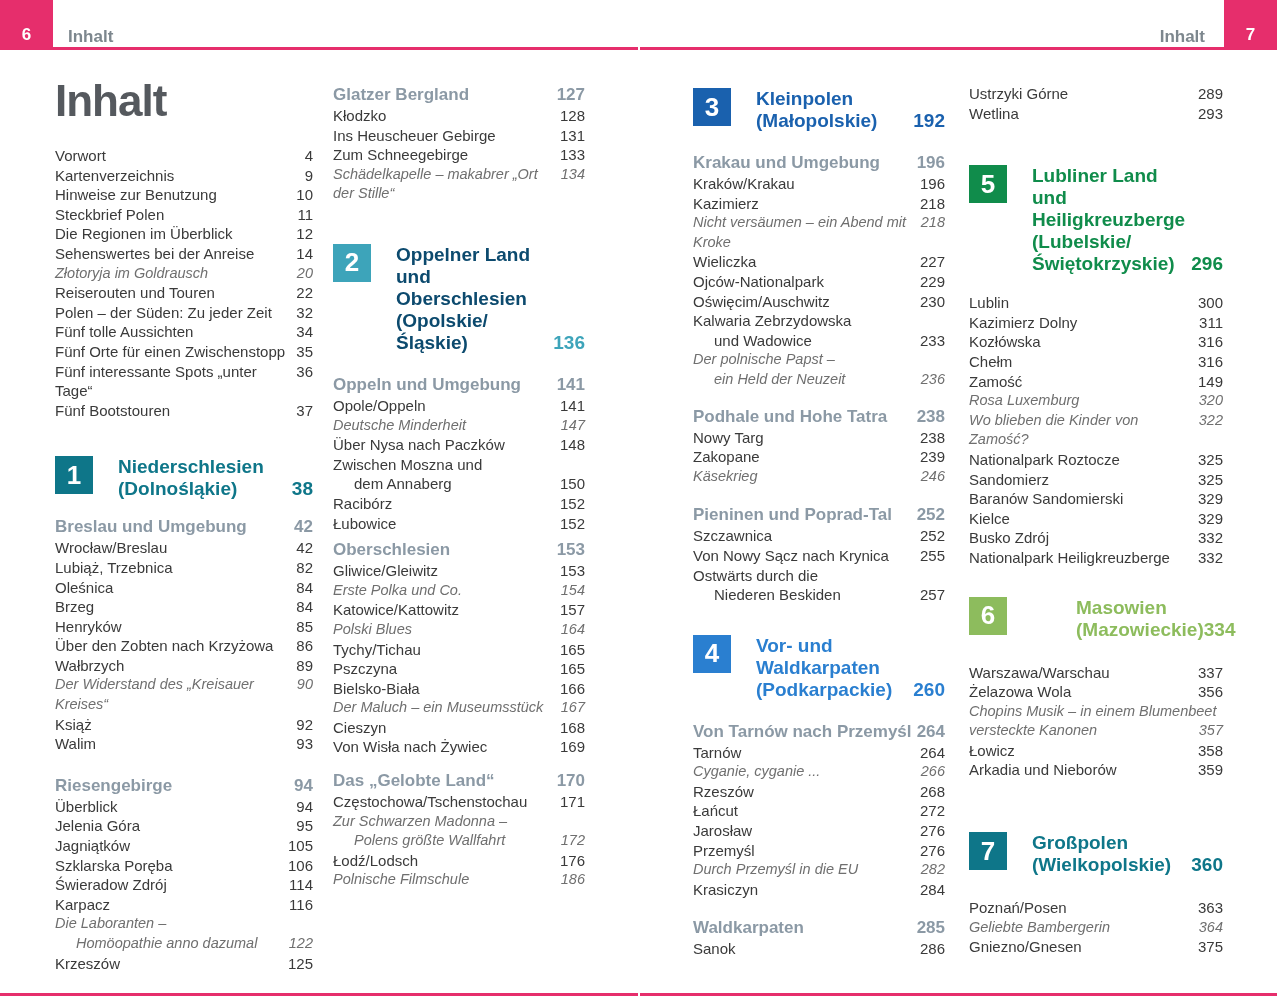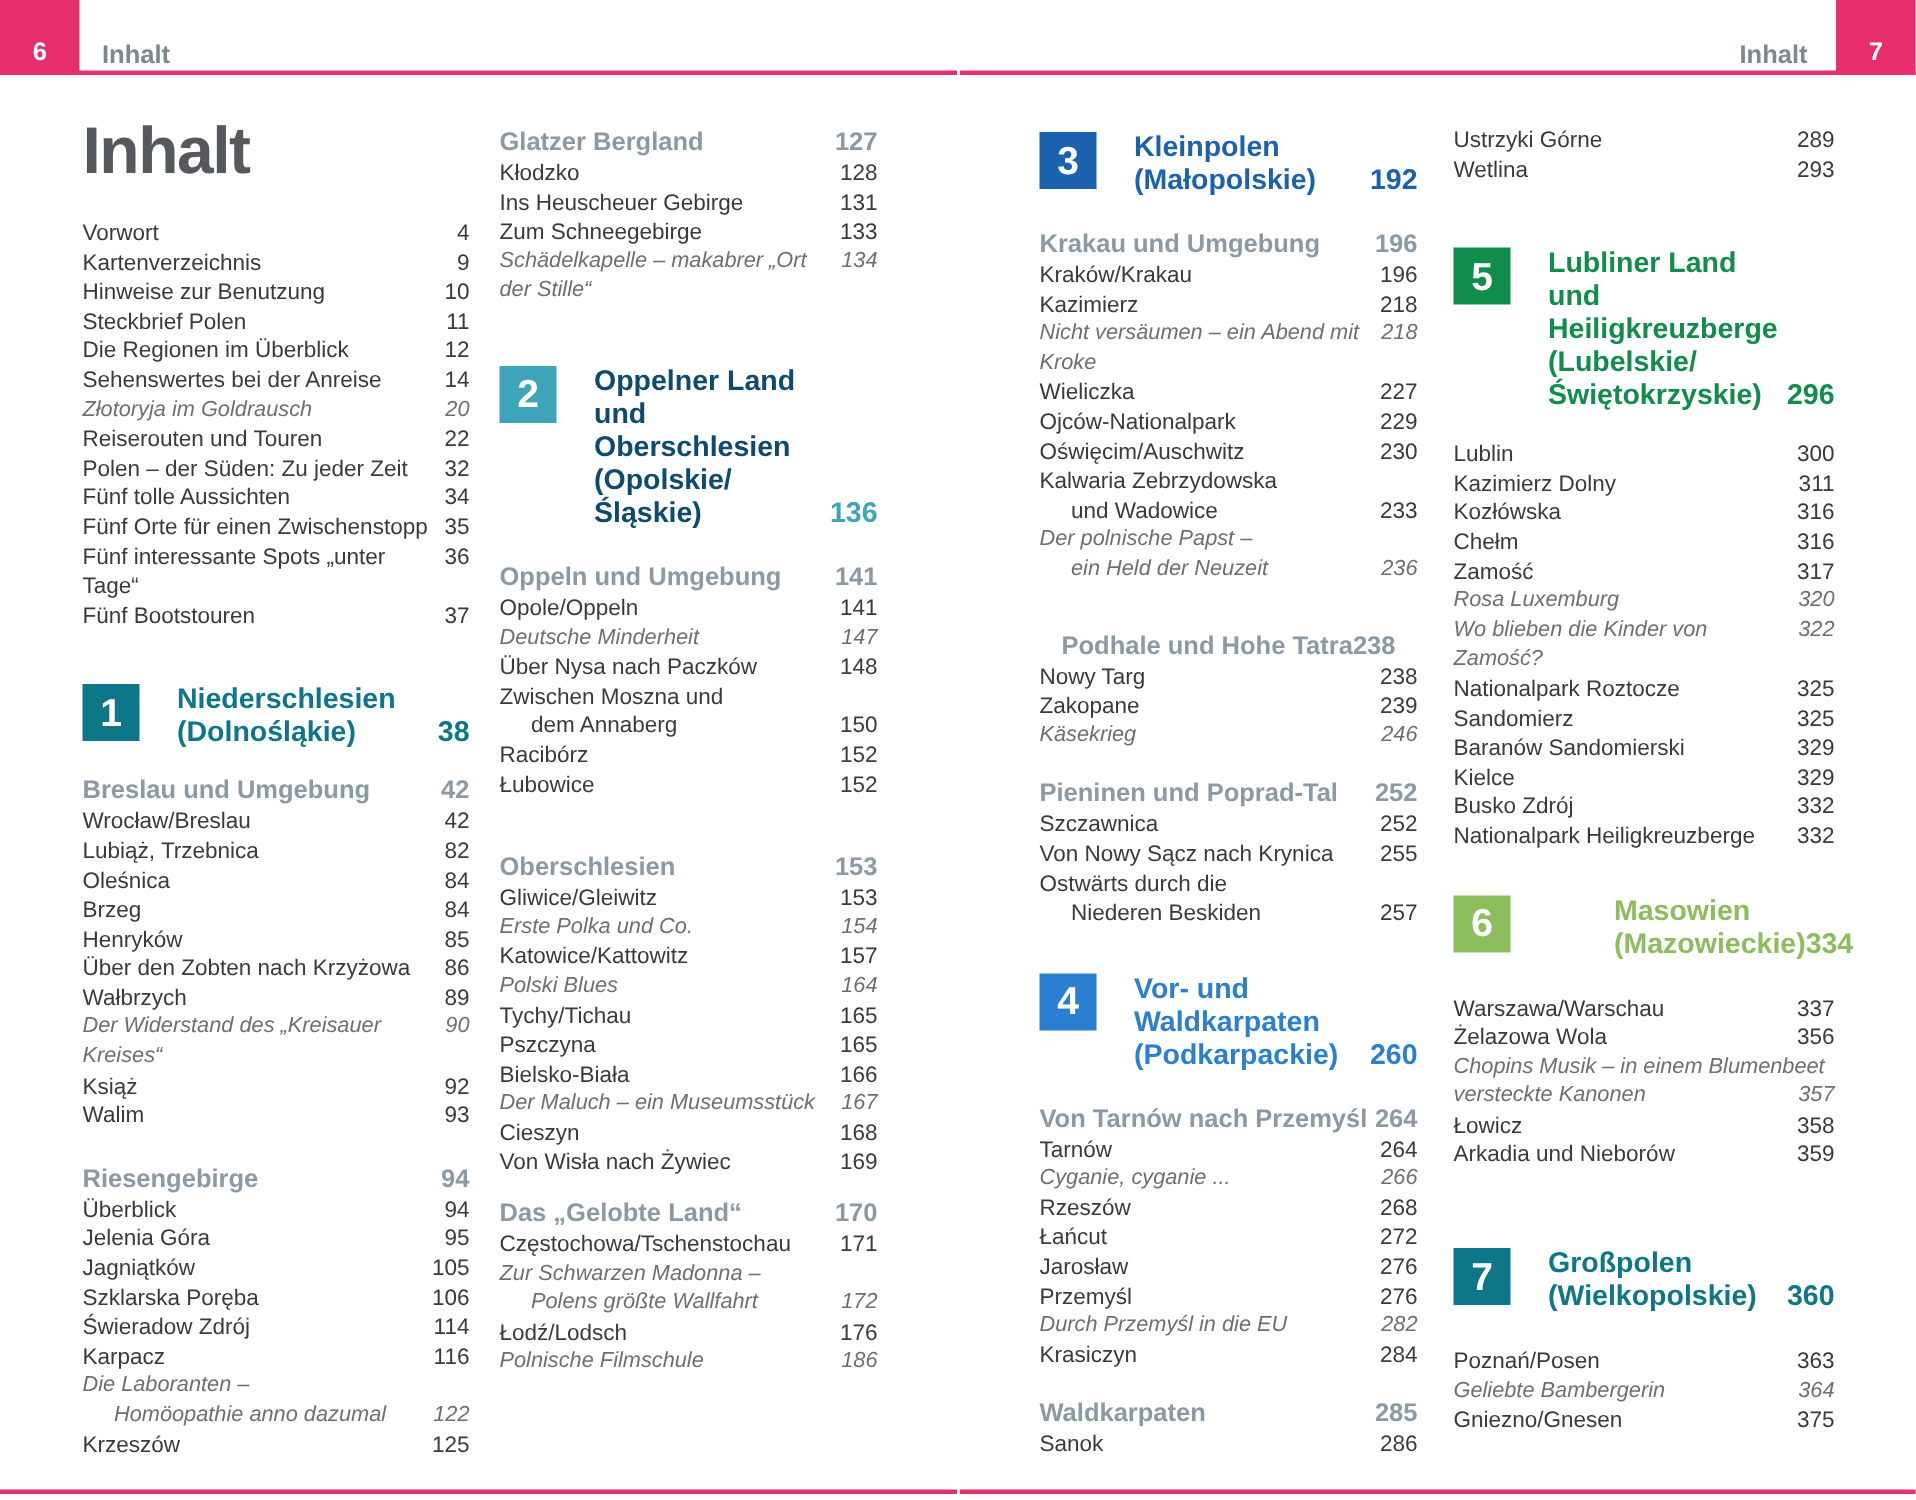--- a/index.html
+++ b/index.html
@@ -284,21 +284,21 @@
       </div>
       <div class="row">
         <span class="t">Racibórz</span>
         <span class="p">152</span>
       </div>
       <div class="row">
         <span class="t">Łubowice</span>
         <span class="p">152</span>
       </div>
     </div>
-    <div class="subhead" style="margin-top: 34px;">
+    <div class="subhead" style="margin-top: 6px;">
       <span class="t">Oberschlesien</span>
       <span class="p">153</span>
     </div>
     <div class="rows">
       <div class="row">
         <span class="t">Gliwice/Gleiwitz</span>
         <span class="p">153</span>
       </div>
       <div class="row it">
         <span class="t">Erste Polka und Co.</span>
@@ -409,21 +409,21 @@
         <span class="p">233</span>
       </div>
       <div class="row it">
         <span class="t">Der polnische Papst –</span>
       </div>
       <div class="row it ind">
         <span class="t">ein Held der Neuzeit</span>
         <span class="p">236</span>
       </div>
     </div>
-    <div class="subhead" style="margin-top: 30px; justify-content: center;">
+    <div class="subhead" style="margin-top: 16px;">
       <span class="t">Podhale und Hohe Tatra</span>
       <span class="p">238</span>
     </div>
     <div class="rows">
       <div class="row">
         <span class="t">Nowy Targ</span>
         <span class="p">238</span>
       </div>
       <div class="row">
         <span class="t">Zakopane</span>
@@ -546,21 +546,21 @@
       <div class="row">
         <span class="t">Kozłówska</span>
         <span class="p">316</span>
       </div>
       <div class="row">
         <span class="t">Chełm</span>
         <span class="p">316</span>
       </div>
       <div class="row">
         <span class="t">Zamość</span>
-        <span class="p">317</span>
+        <span class="p">149</span>
       </div>
       <div class="row it">
         <span class="t">Rosa Luxemburg</span>
         <span class="p">320</span>
       </div>
       <div class="row it">
         <span class="t">Wo blieben die Kinder von Zamość?</span>
         <span class="p">322</span>
       </div>
       <div class="row">

